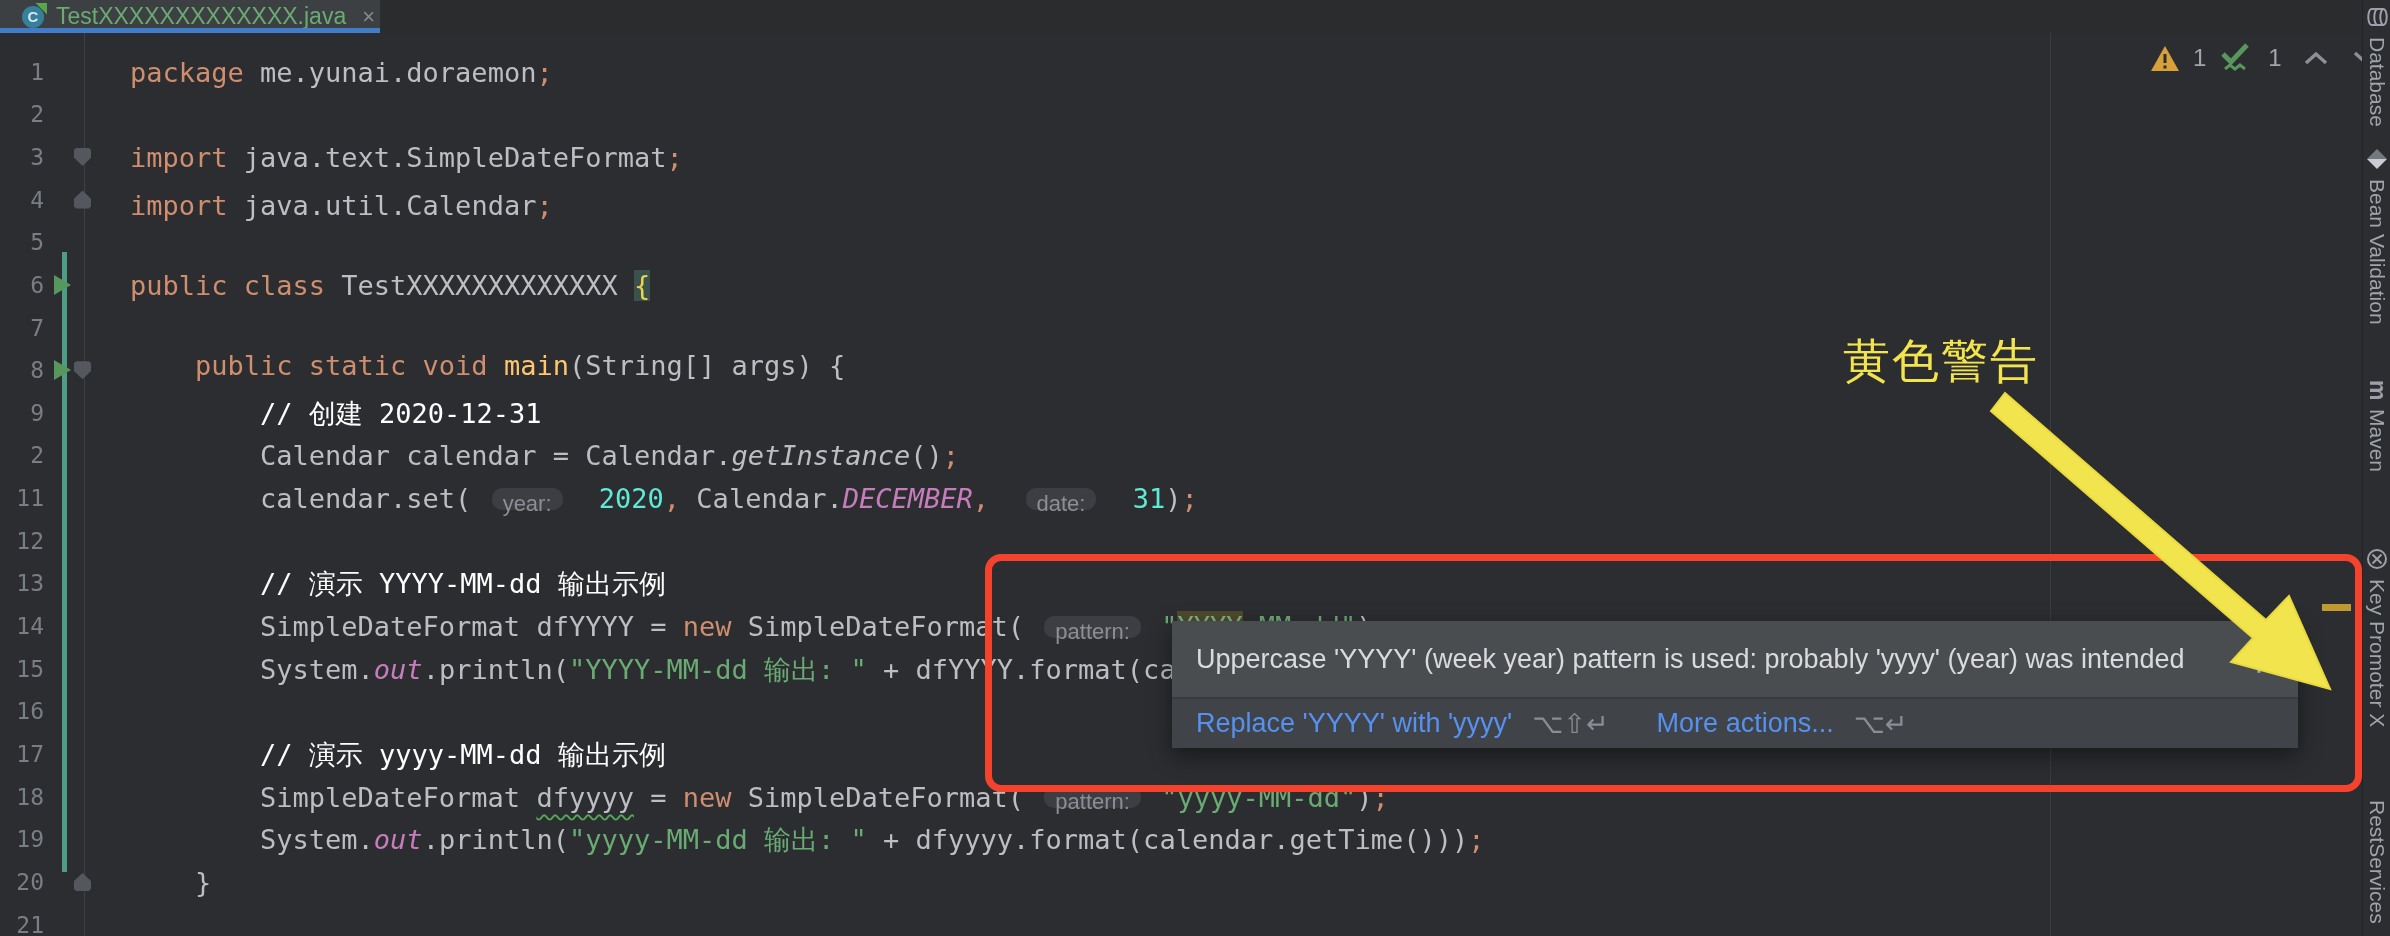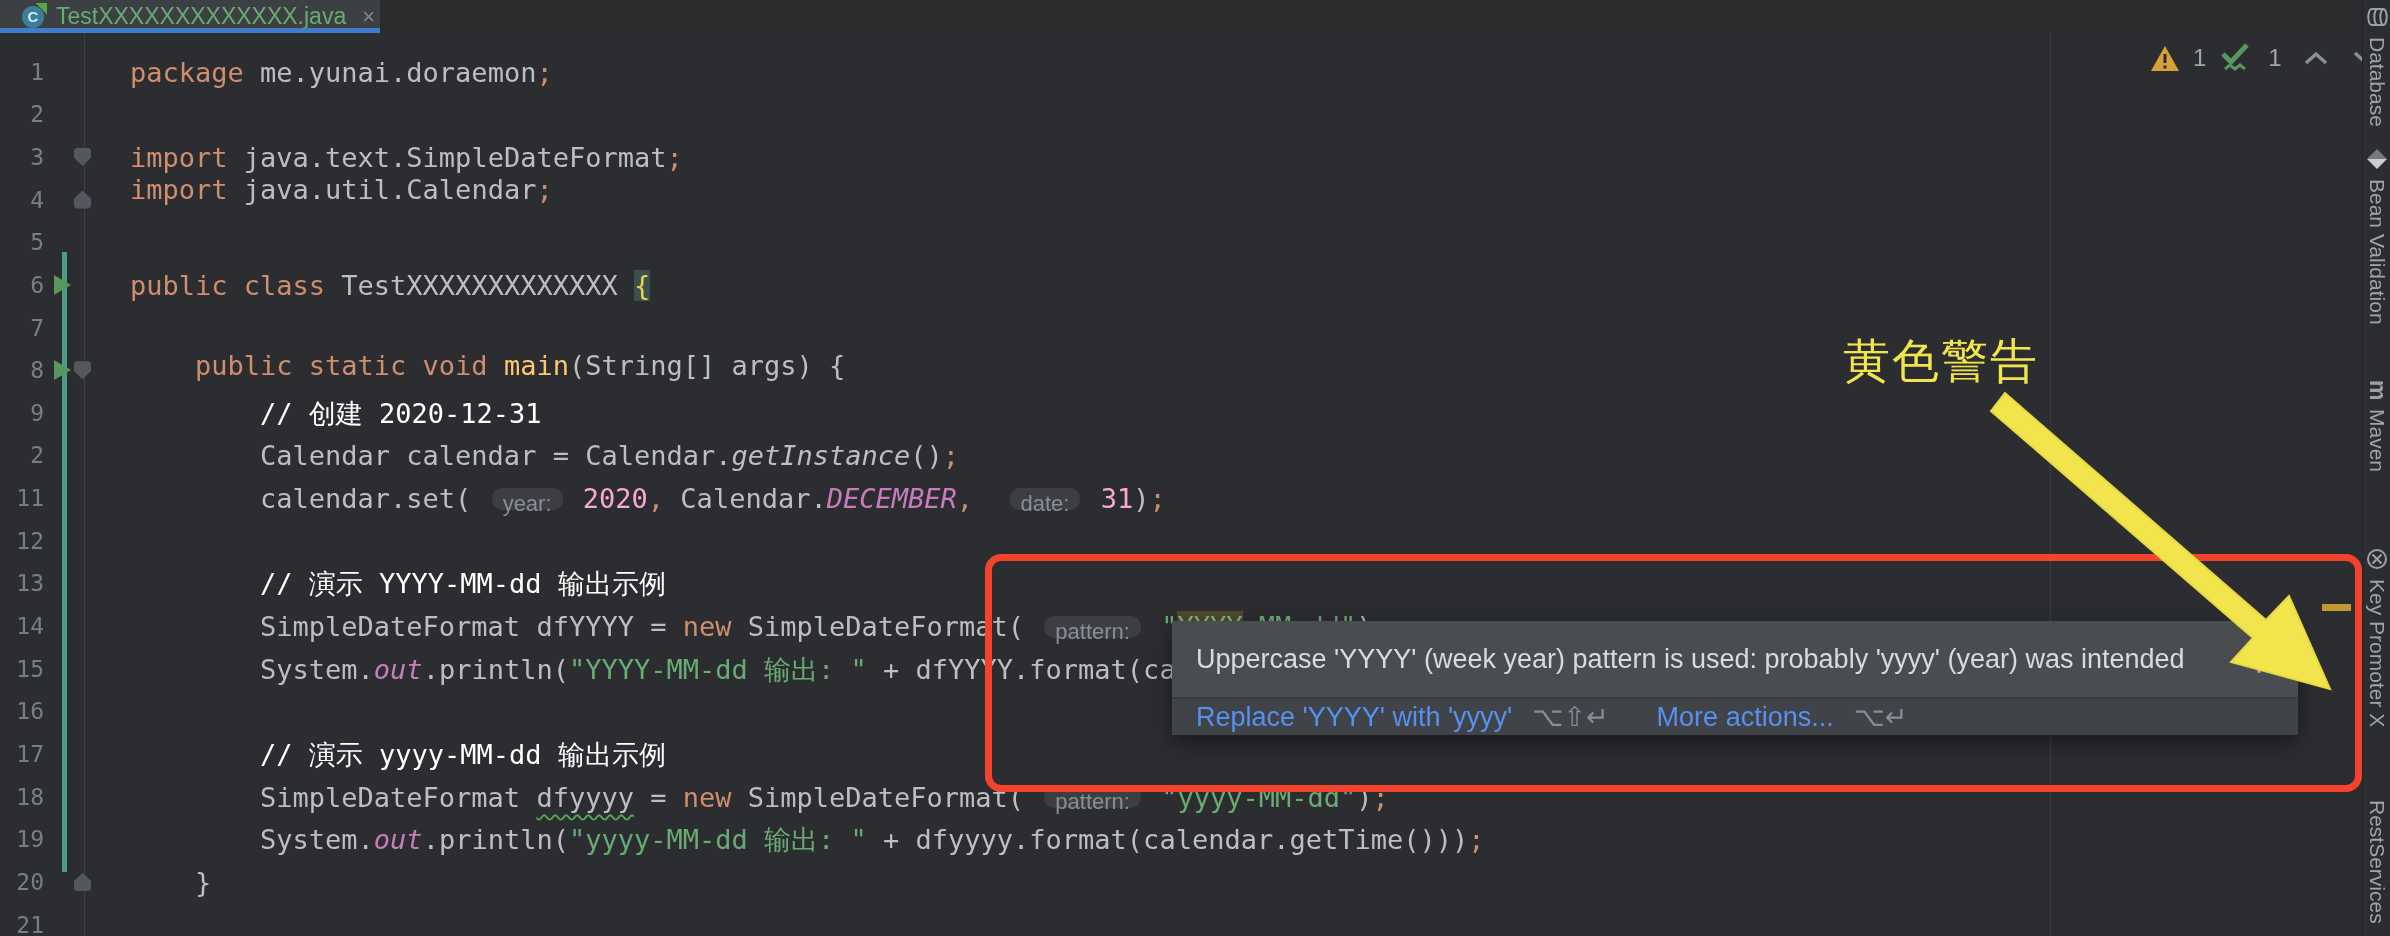--- a/index.html
+++ b/index.html
@@ -30,21 +30,21 @@
   .ln { position:absolute; left:0; width:44px; text-align:right; height:43px; line-height:43px;
         color:#7a7e84; font-family:"DejaVu Sans Mono",monospace; font-size:23px; }
   .code-line { position:absolute; left:130px; height:43px; line-height:43px; white-space:pre;
                font-family:"DejaVu Sans Mono",monospace; font-size:27px; color:#bcbec4; }
   .kw  { color:#cf8e6d; }
   .sc  { color:#cf8e6d; }
   .fg  { color:#bcbec4; }
   .cm  { color:#ffffff; }
   .str { color:#6aab73; }
   .strhl { color:#7fb387; background:#4e4a2d; }
-  .num { color:#f9a8d4; }
+  .num { color:#5eead4;margin-left:16px; }
   .cons{ color:#c77dbb; font-style:italic; }
   .fld { color:#c77dbb; font-style:italic; }
   .mth { color:#ffc66d; }
   .itl { color:#bcbec4; font-style:italic; }
   .brace { color:#e8d44f; background:#3b514e; }
   .sq  { text-decoration:underline wavy #54a857 2px; text-underline-offset:7px; }
   .pill{ display:inline-block; background:#3c3e43; color:#8b8e95; border-radius:10px;
          padding:0 11px; height:22px; line-height:31px; font-family:"Liberation Sans",sans-serif;
          font-size:22px; vertical-align:middle; position:relative; top:-2px; margin:0 4px; }
 
@@ -70,21 +70,21 @@
   .rb-item .mletter { font-weight:bold; font-size:23px; color:#9da0a8; }
 
   
   #red-rect { position:absolute; left:985px; top:554px; width:1377px; height:238px;
               border:7px solid #f4432c; border-radius:16px; z-index:9; pointer-events:none; }
   #tooltip { position:absolute; left:1172px; top:621px; width:1126px; z-index:6;
              box-shadow:0 8px 22px rgba(0,0,0,.45); font-size:27px; }
   #tooltip-msg-row { height:76px; background:#4a4d50; display:flex; align-items:center; padding:0 20px 0 24px; }
   #tooltip-msg { color:#d8dadf; flex:1 1 auto; }
   #tooltip-kebab { color:#a7aaad; font-size:30px; padding:0 4px; cursor:pointer; }
-  #tooltip-actions { height:38px; background:#404448; border-top:2px solid #393c3f;
+  #tooltip-actions { height:51px; background:#404448; border-top:2px solid #393c3f;
                      display:flex; align-items:center; padding-left:24px; }
   .tt-link { color:#5791f0; cursor:pointer; }
   .tt-short { color:#898d94; margin-left:20px; }
   #tt-more { margin-left:48px; }
 
   #annotation-label { position:absolute; left:1843px; top:330px; color:#f2e44c; font-size:47px;
                       z-index:10; letter-spacing:2px; }
   #arrow-svg, #widget-svg { position:absolute; left:0; top:0; pointer-events:none; }
   #arrow-svg { z-index:10; }
 </style>
@@ -128,21 +128,21 @@
         <div class="ln" style="top: 657.4px;">16</div>
         <div class="ln" style="top: 700px;">17</div>
         <div class="ln" style="top: 742.6px;">18</div>
         <div class="ln" style="top: 785.3px;">19</div>
         <div class="ln" style="top: 828px;">20</div>
         <div class="ln" style="top: 870.6px;">21</div>
       </div>
     <div id="code-lines">
         <div class="code-line" style="top: 17.6px;"><span class="kw">package</span><span class="fg"> me.yunai.doraemon</span><span class="sc">;</span></div>
         <div class="code-line" style="top: 102.9px;"><span class="kw">import</span><span class="fg"> java.text.SimpleDateFormat</span><span class="sc">;</span></div>
-        <div class="code-line" style="top: 135px;"><span class="kw">import</span><span class="fg"> java.util.Calendar</span><span class="sc">;</span></div>
+        <div class="code-line" style="top: 151px;"><span class="kw">import</span><span class="fg"> java.util.Calendar</span><span class="sc">;</span></div>
         <div class="code-line" style="top: 230.8px;"><span class="kw">public class</span><span class="fg"> TestXXXXXXXXXXXXX </span><span class="brace">{</span></div>
         <div class="code-line" style="top: 311px;"><span class="fg">    </span><span class="kw">public static void</span><span class="fg"> </span><span class="mth">main</span><span class="fg">(String[] args) {</span></div>
         <div class="code-line" style="top: 358.8px;"><span class="fg">        </span><span class="cm">// 创建 2020-12-31</span></div>
         <div class="code-line" style="top: 401.4px;"><span class="fg">        Calendar calendar = Calendar.</span><span class="itl">getInstance</span><span class="fg">()</span><span class="sc">;</span></div>
         <div class="code-line" style="top: 444.1px;"><span class="fg">        calendar.set( </span><span class="pill">year:</span><span class="fg"> </span><span class="num">2020</span><span class="sc">,</span><span class="fg"> Calendar.</span><span class="cons">DECEMBER</span><span class="sc">,</span><span class="fg">  </span><span class="pill">date:</span><span class="fg"> </span><span class="num">31</span><span class="fg">)</span><span class="sc">;</span></div>
         <div class="code-line" style="top: 529.4px;"><span class="fg">        </span><span class="cm">// 演示 YYYY-MM-dd 输出示例</span></div>
         <div class="code-line" style="top: 572px;"><span class="fg">        SimpleDateFormat dfYYYY = </span><span class="kw">new</span><span class="fg"> SimpleDateFormat( </span><span class="pill">pattern:</span><span class="fg"> </span><span class="str">"</span><span class="strhl">YYYY</span><span class="str">-MM-dd"</span><span class="fg">)</span><span class="sc">;</span></div>
         <div class="code-line" style="top: 614.7px;"><span class="fg">        System.</span><span class="fld">out</span><span class="fg">.println(</span><span class="str">"YYYY-MM-dd 输出: "</span><span class="fg"> + dfYYYY.format(calendar.getTime()))</span><span class="sc">;</span></div>
         <div class="code-line" style="top: 700px;"><span class="fg">        </span><span class="cm">// 演示 yyyy-MM-dd 输出示例</span></div>
         <div class="code-line" style="top: 742.6px;"><span class="fg">        SimpleDateFormat </span><span class="sq">dfyyyy</span><span class="fg"> = </span><span class="kw">new</span><span class="fg"> SimpleDateFormat( </span><span class="pill">pattern:</span><span class="fg"> </span><span class="str">"yyyy-MM-dd"</span><span class="fg">)</span><span class="sc">;</span></div>

